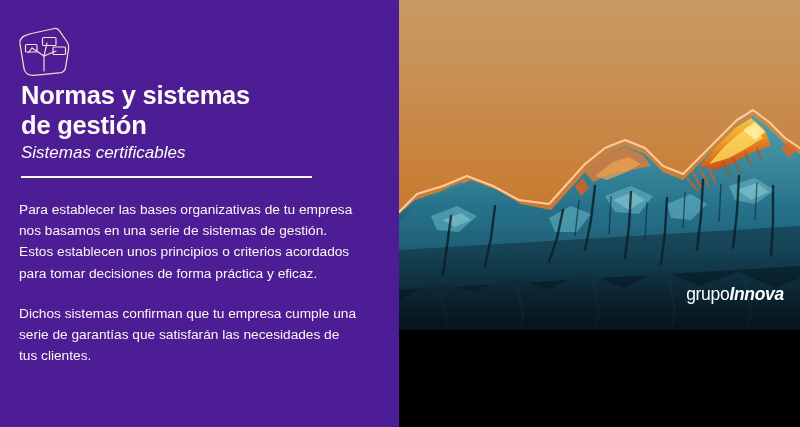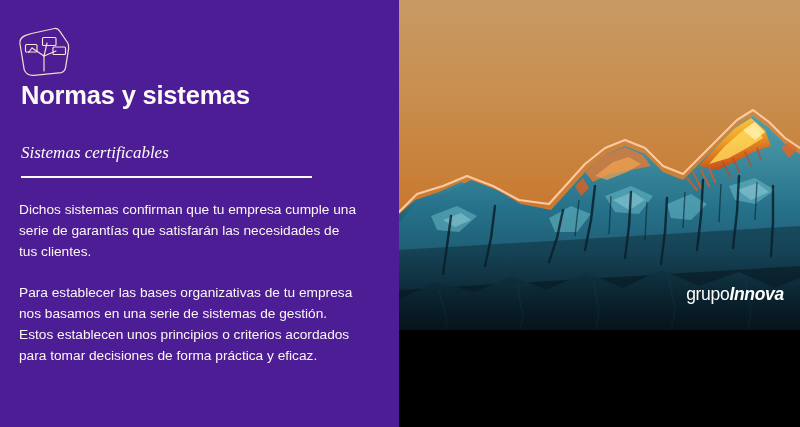--- a/index.html
+++ b/index.html
@@ -52,21 +52,21 @@
     line-height: 30px;
     letter-spacing: -0.2px;
     color: #fdfaf6;
     white-space: nowrap;
   }
 
   #subtitle {
     position: absolute;
     left: 21px;
     top: 143px;
-    font-family: Liberation Serif, serif;
+    font-family: Liberation Sans, sans-serif;
     font-style: italic;
     font-size: 17px;
     line-height: 20px;
     color: #fdfaf6;
     white-space: nowrap;
   }
 
   #divider {
     position: absolute;
     left: 21px;
@@ -157,29 +157,30 @@
         <g fill="none" stroke="#fde4cf" stroke-width="1.15">
           <rect x="8.5" y="18.5" width="11.5" height="7.5" rx="1.1"></rect>
           <rect x="25.5" y="11.5" width="13.5" height="8" rx="1.1"></rect>
           <rect x="36.0" y="21.0" width="12.5" height="7.5" rx="1.1"></rect>
         </g>
       </svg>
     </div>
 
     <div id="title-block">
       <span class="title-line">Normas y sistemas</span>
+      <span class="title-line">de gestión</span>
     </div>
 
     <div id="subtitle">Sistemas certificables</div>
 
     <div id="divider"></div>
 
     <div id="body-copy">
+      <p class="paragraph">Para establecer las bases organizativas de tu empresa nos basamos en una serie de sistemas de gestión. Estos establecen unos principios o criterios acordados para tomar decisiones de forma práctica y eficaz.</p>
       <p class="paragraph">Dichos sistemas confirman que tu empresa cumple una serie de garantías que satisfarán las necesidades de tus clientes.</p>
-      <p class="paragraph">Para establecer las bases organizativas de tu empresa nos basamos en una serie de sistemas de gestión. Estos establecen unos principios o criterios acordados para tomar decisiones de forma práctica y eficaz.</p>
     </div>
   </div>
 
   <div id="right-panel">
     <svg id="photo-svg" viewBox="0 0 401 427" preserveAspectRatio="none">
       <defs>
         <linearGradient id="skyGrad" x1="0" y1="0" x2="0" y2="1">
           <stop offset="0%" stop-color="#c79a64"></stop>
           <stop offset="18%" stop-color="#c89154"></stop>
           <stop offset="42%" stop-color="#c97f36"></stop>

